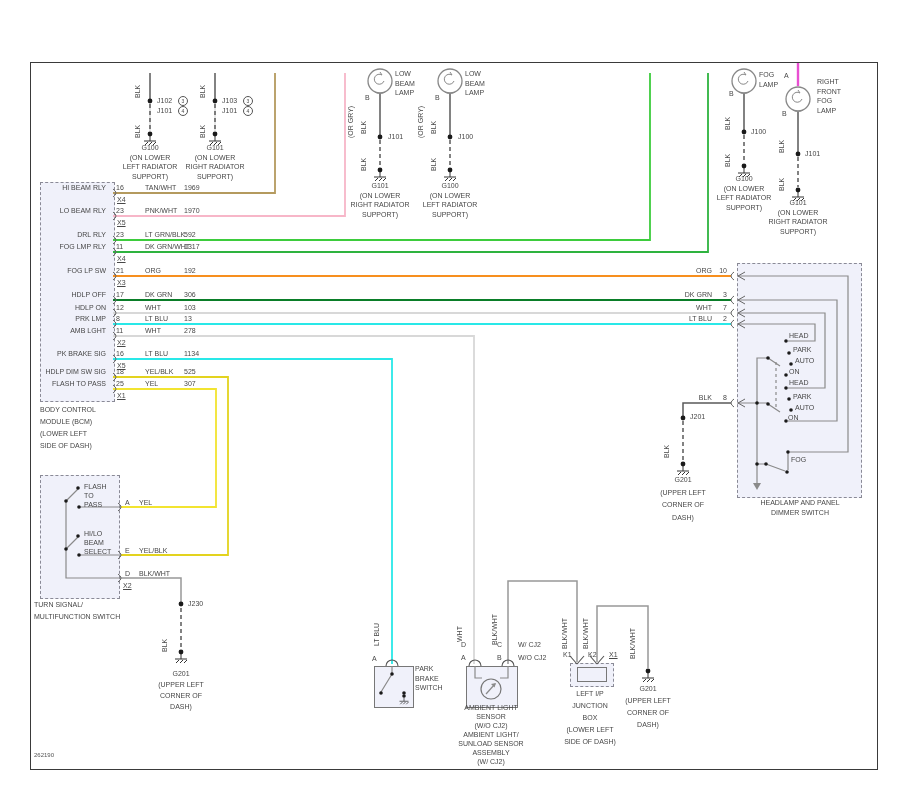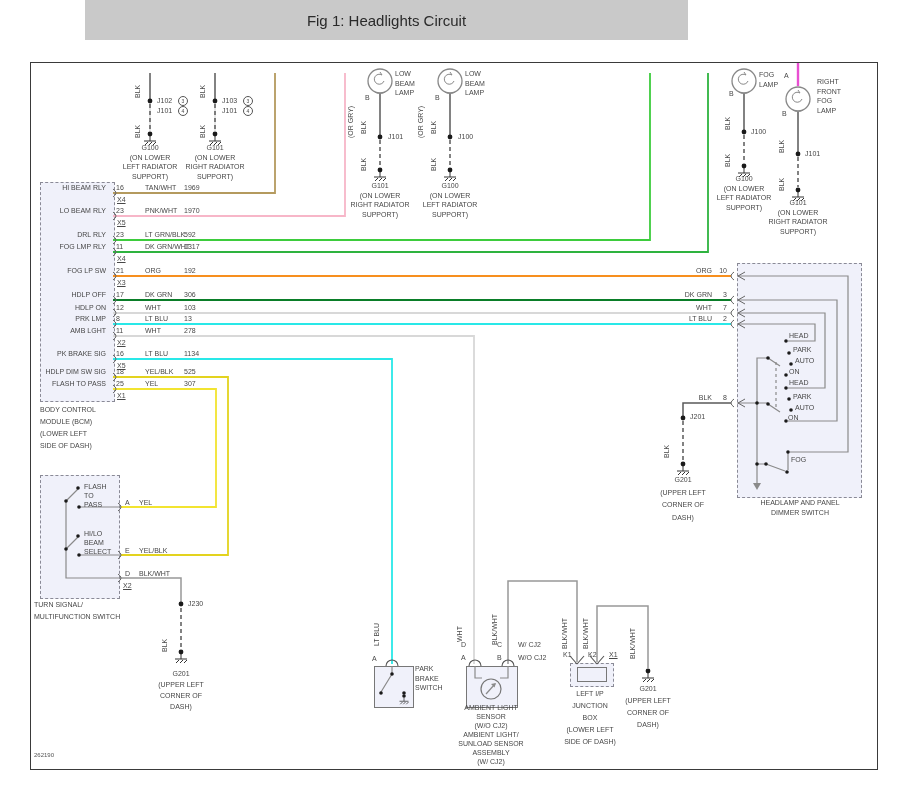--- a/index.html
+++ b/index.html
@@ -18,23 +18,20 @@
   .cb div{display:block}
   .circ{position:absolute;width:8px;height:8px;border:1px solid #555;border-radius:50%;font-size:5px;line-height:8px;text-align:center;color:#474747}
   svg.wires{position:absolute;left:0;top:0}
   .docnum{position:absolute;left:34px;top:752px;font-size:6px;color:#555}
 </style>
 </head>
 <body>
 
 <div id="stage">
 
-  <div class="titlebar">
-    <span>Fig 1: Headlights Circuit</span>
-  </div>
   <div class="frame"></div>
   <div class="docnum">262190</div>
 
   <div class="box dash" style="left:40px;top:182px;width:73px;height:218px"></div>
   <div class="box dash" style="left:40px;top:475px;width:78px;height:122px"></div>
   <div class="box dash" style="left:737px;top:263px;width:123px;height:233px"></div>
   <div class="box solid" style="left:374px;top:666px;width:38px;height:40px"></div>
   <div class="box solid" style="left:466px;top:666px;width:50px;height:40px"></div>
   <div class="box dash" style="left:570px;top:663px;width:42px;height:22px"></div>
   <div class="box solid" style="left:577px;top:667px;width:28px;height:13px"></div>

